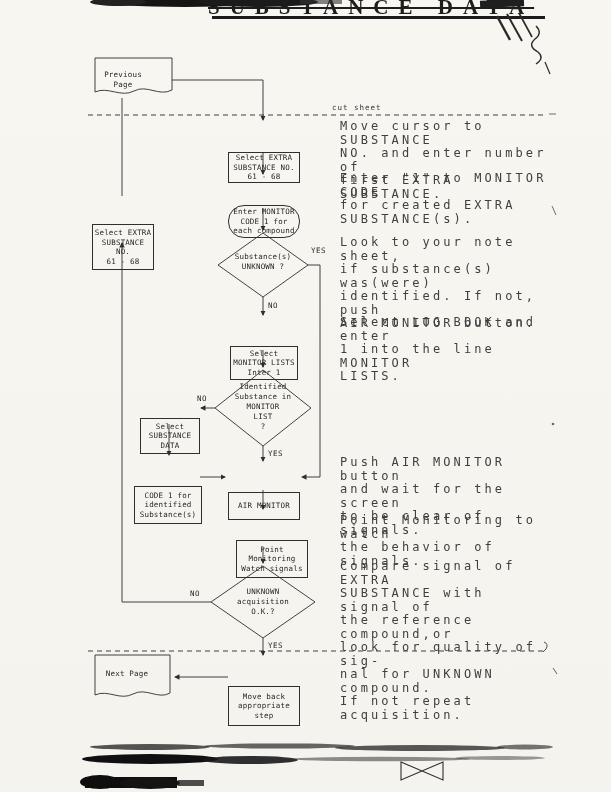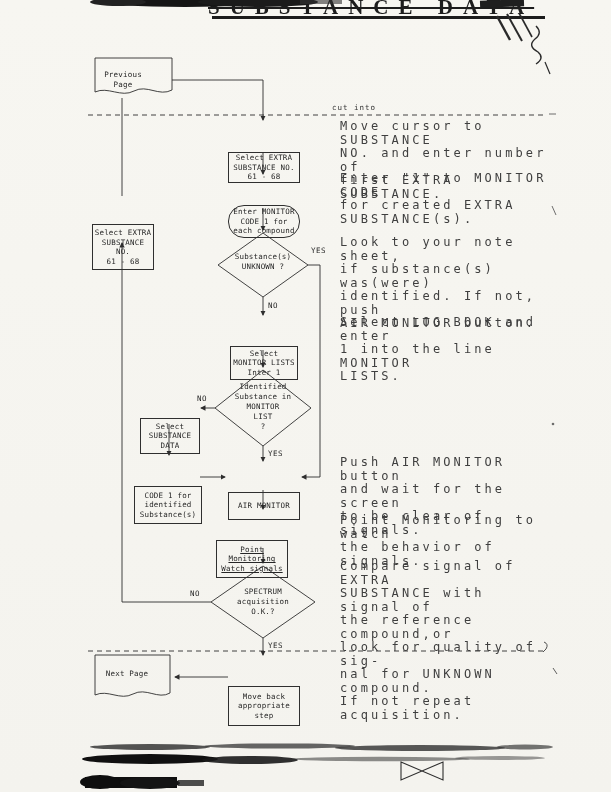--- a/index.html
+++ b/index.html
@@ -75,59 +75,59 @@
       <path d="M263 548 V563" marker-end="url(#ah)"></path>
       <path d="M263 638 V655" marker-end="url(#ah)"></path>
       <path d="M211 602 H122 V243" marker-end="url(#ah)"></path>
       <path d="M122 196 V98"></path>
       <path d="M228 677 H175" marker-end="url(#ah)"></path>
     </g>
   </svg>
 
   <div class="title">SUBSTANCE DATA</div>
   <div class="title-underline"></div>
-  <div class="cutline-label">cut into</div>
+  <div class="cutline-label">cut sheet</div>
 
   <div class="freetext" style="left:97px;top:70px;width:52px;">Previous Page</div>
   <div class="freetext" style="left:97px;top:669px;width:60px;">Next Page</div>
 
   <div class="node" style="left:228px;top:124px;width:70px;height:29px;">Select EXTRA
 SUBSTANCE NO.
 61 - 68</div>
   <div class="node" style="left:228px;top:177px;width:70px;height:31px;border-radius:16px;">Enter MONITOR
 CODE 1 for
 each compound</div>
   <div class="node" style="left:230px;top:318px;width:66px;height:32px;">Select
 MONITOR LISTS
 Inter 1</div>
   <div class="node" style="left:140px;top:390px;width:58px;height:34px;">Select
 SUBSTANCE
 DATA</div>
   <div class="node" style="left:134px;top:458px;width:66px;height:36px;">CODE 1 for
 identified
 Substance(s)</div>
   <div class="node" style="left:228px;top:464px;width:70px;height:26px;">AIR MONITOR</div>
-  <div class="node" style="left:216px;top:512px;width:70px;height:36px;text-decoration:underline;">Point
+  <div class="node" style="left:236px;top:512px;width:70px;height:36px;">Point
 Monitoring
 Watch signals</div>
   <div class="node" style="left:228px;top:658px;width:70px;height:38px;">Move back
 appropriate
 step</div>
   <div class="node" style="left:92px;top:196px;width:60px;height:44px;">Select EXTRA
 SUBSTANCE NO.
 61 - 68</div>
 
   <div class="freetext" style="left:213px;top:252px;width:100px;">Substance(s)
 UNKNOWN ?</div>
   <div class="freetext" style="left:211px;top:382px;width:104px;">Identified
 Substance in
 MONITOR
 LIST
 ?</div>
-  <div class="freetext" style="left:213px;top:587px;width:100px;">SPECTRUM
+  <div class="freetext" style="left:213px;top:587px;width:100px;">UNKNOWN
 acquisition
 O.K.?</div>
 
   <div class="branch" style="left:311px;top:246px;">YES</div>
   <div class="branch" style="left:268px;top:301px;">NO</div>
   <div class="branch" style="left:197px;top:394px;">NO</div>
   <div class="branch" style="left:268px;top:449px;">YES</div>
   <div class="branch" style="left:190px;top:589px;">NO</div>
   <div class="branch" style="left:268px;top:641px;">YES</div>
 

